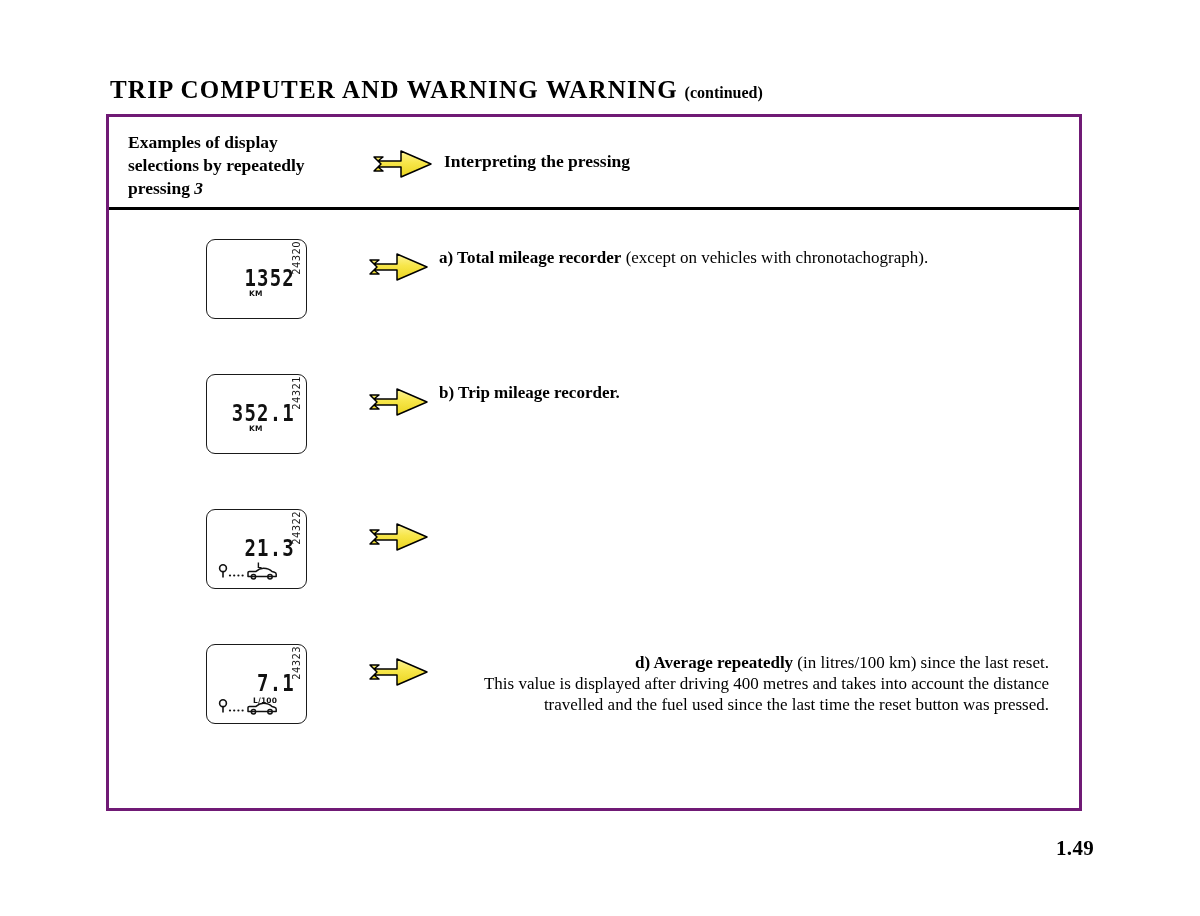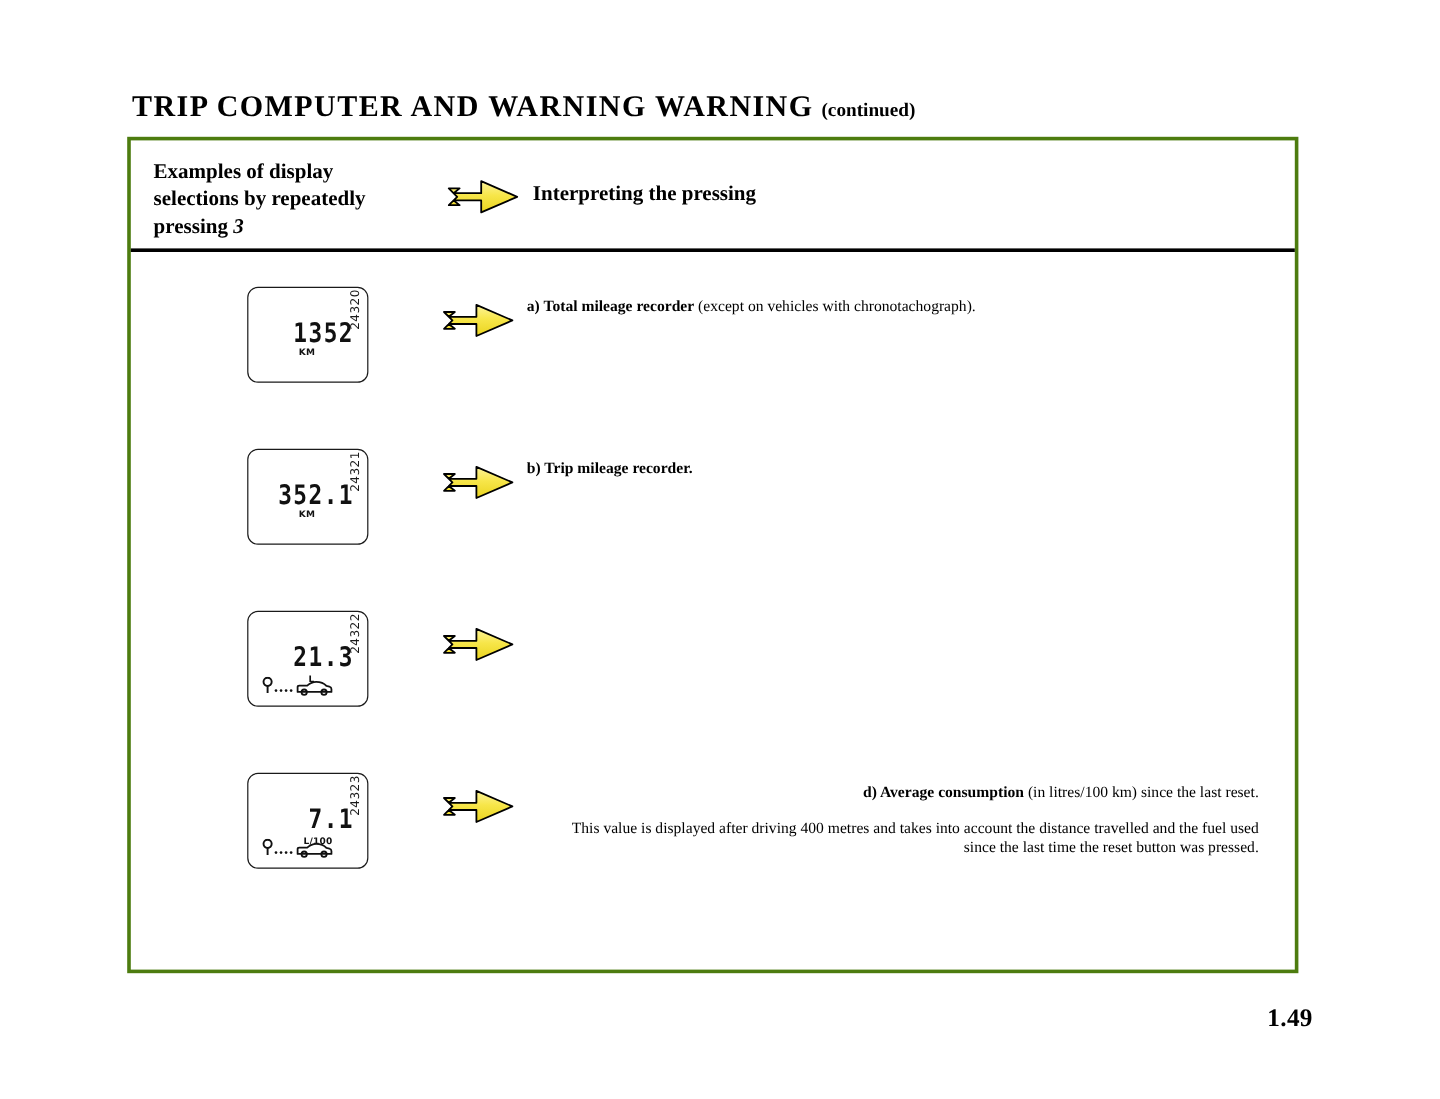--- a/index.html
+++ b/index.html
@@ -32,21 +32,21 @@
     letter-spacing: 0px;
   }
 
   
   #content-frame {
     position: absolute;
     left: 106px;
     top: 114px;
     width: 976px;
     height: 697px;
-    border: 3px solid #4d7c0f;
+    border: 3px solid #701a75;
     box-sizing: border-box;
     background: #ffffff;
   }
 
   
   #header-band {
     position: relative;
     height: 93px;
     border-bottom: 3px solid #000000;
     box-sizing: border-box;
@@ -162,33 +162,33 @@
     left: 258px;
     top: 10px;
   }
 
   
   .entry-desc {
     position: absolute;
     left: 330px;
     top: 8px;
     width: 610px;
-    font-size: 13px;
+    font-size: 17px;
     line-height: 1.26;
   }
   .entry-desc .lead {
     font-weight: bold;
     white-space: nowrap;
   }
   .entry-desc .tail {
     font-weight: normal;
   }
   .entry-desc .extra {
     display: block;
-    margin-top: 14px;
+    margin-top: 1px;
     margin-left: 21px;
     font-weight: normal;
     line-height: 1.22;
   }
 
   
   #page-number {
     position: absolute;
     right: 106px;
     top: 836px;
@@ -317,21 +317,21 @@
           </div>
         </div>
         <div class="lcd-ref">24323</div>
       </div>
       <div class="row-arrow">
         <svg width="63" height="36" viewBox="0 0 63 36" xmlns="http://www.w3.org/2000/svg">
           <path d="M3 11 L12 11 L7 15 L30 15 L30 5 L60 18 L30 31 L30 21 L7 21 L12 25 L3 25 L10 18 Z" fill="url(#agrad-h)" stroke="#000000" stroke-width="1.5" stroke-linejoin="round"></path>
         </svg>
       </div>
       <div class="entry-desc">
-        <span class="lead">d) Average consumption</span><span class="tail"> (in litres/100 km) since the last reset.</span>
+        <span class="lead">d) Average repeatedly</span><span class="tail"> (in litres/100 km) since the last reset.</span>
         <span class="extra">This value is displayed after driving 400 metres and takes into account the distance travelled and the fuel used since the last time the reset button was pressed.</span>
       </div>
     </div>
 
   </div>
 </div>
 
 <div id="page-number">1.49</div>
 
 </body></html>

